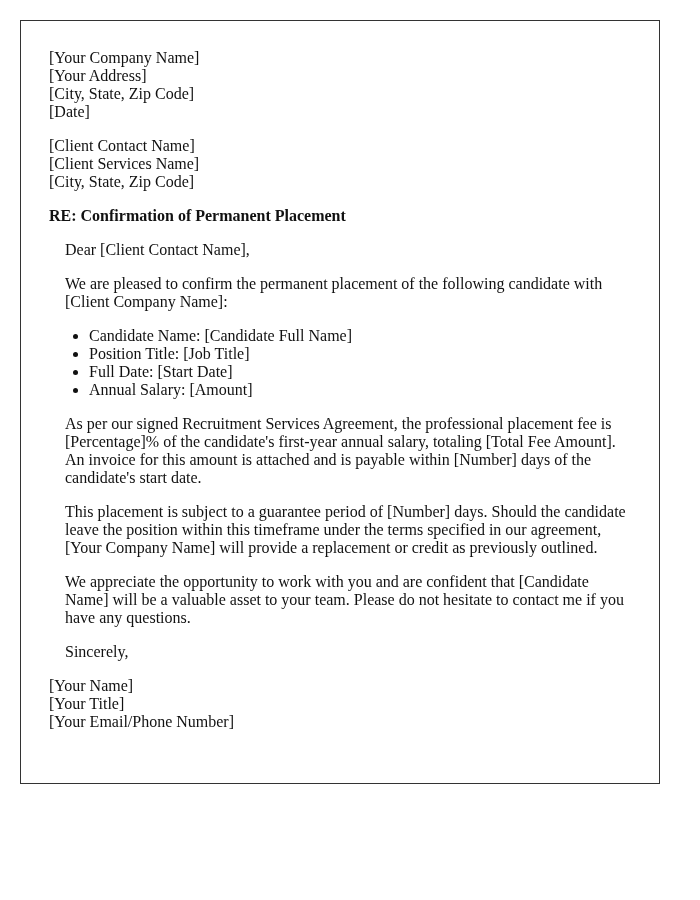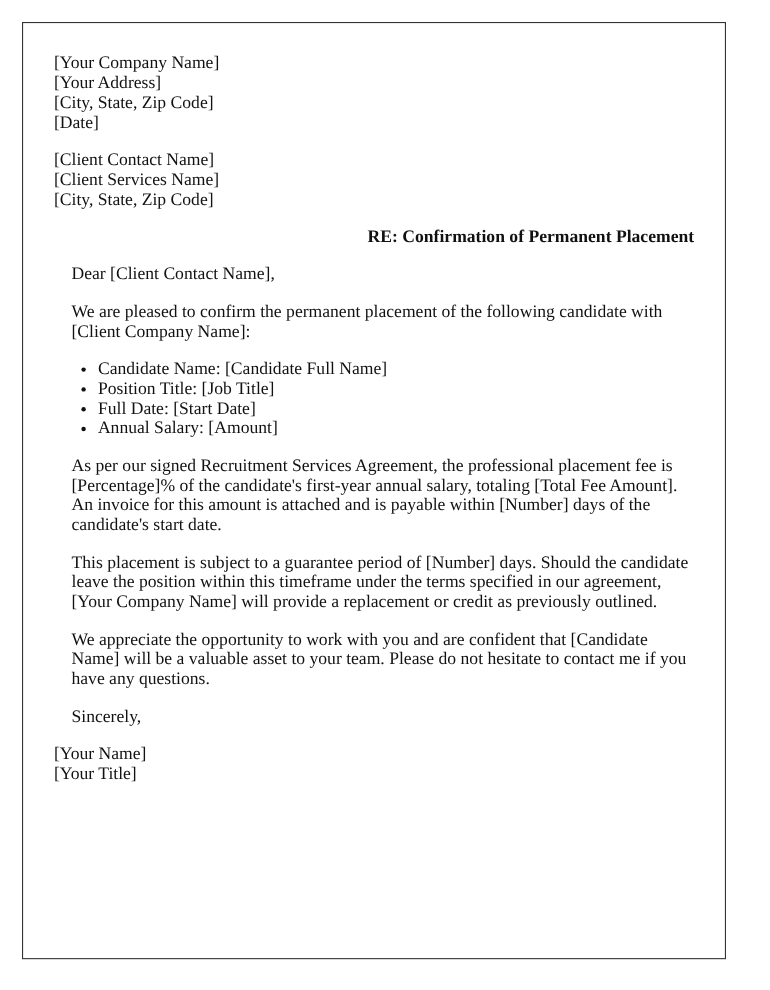--- a/index.html
+++ b/index.html
@@ -13,37 +13,36 @@
       position: relative;
       font-family: "Liberation Serif", "DejaVu Serif", serif;
       font-size: 16px;
       color: #111111;
     }
     .letter {
       position: absolute;
       left: 20px;
       top: 20px;
       width: 640px;
-      height: 852px;
+      height: 764px;
       box-sizing: border-box;
       border: 1px solid #333333;
       padding: 28px 28px 0 28px;
     }
     .block {
       line-height: 18px;
       margin: 0 0 16px 0;
     }
     .block .line {
       display: block;
     }
     .subject {
       font-weight: bold;
       line-height: 18px;
       margin: 0 0 16px 0;
-      text-align: right;
     }
     p {
       margin: 0 0 16px 16px;
       line-height: 18px;
     }
     ul {
       margin: 0 0 16px 0;
       padding-left: 40px;
       line-height: 18px;
     }
@@ -87,15 +86,16 @@
 
   <p>As per our signed Recruitment Services Agreement, the professional placement fee is [Percentage]% of the candidate's first-year annual salary, totaling [Total Fee Amount]. An invoice for this amount is attached and is payable within [Number] days of the candidate's start date.</p>
   <p>This placement is subject to a guarantee period of [Number] days. Should the candidate leave the position within this timeframe under the terms specified in our agreement, [Your Company Name] will provide a replacement or credit as previously outlined.</p>
   <p>We appreciate the opportunity to work with you and are confident that [Candidate Name] will be a valuable asset to your team. Please do not hesitate to contact me if you have any questions.</p>
 
   <p>Sincerely,</p>
 
   <div class="block">
     <span class="line">[Your Name]</span>
     <span class="line">[Your Title]</span>
+    <span class="line">[Your Email/Phone Number]</span>
   </div>
 
 </div>
 
 </body></html>

